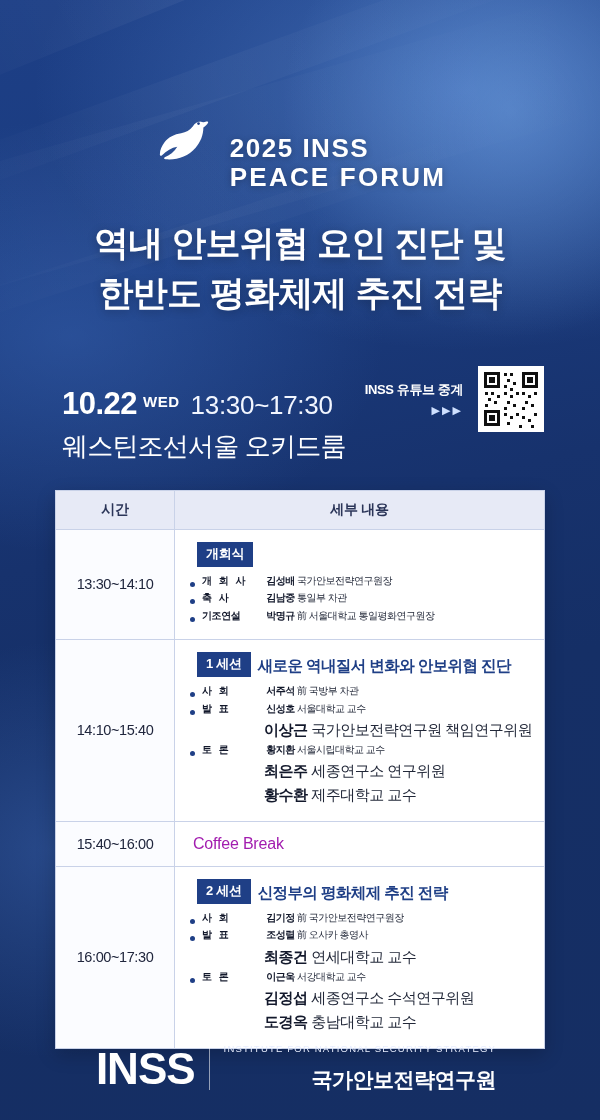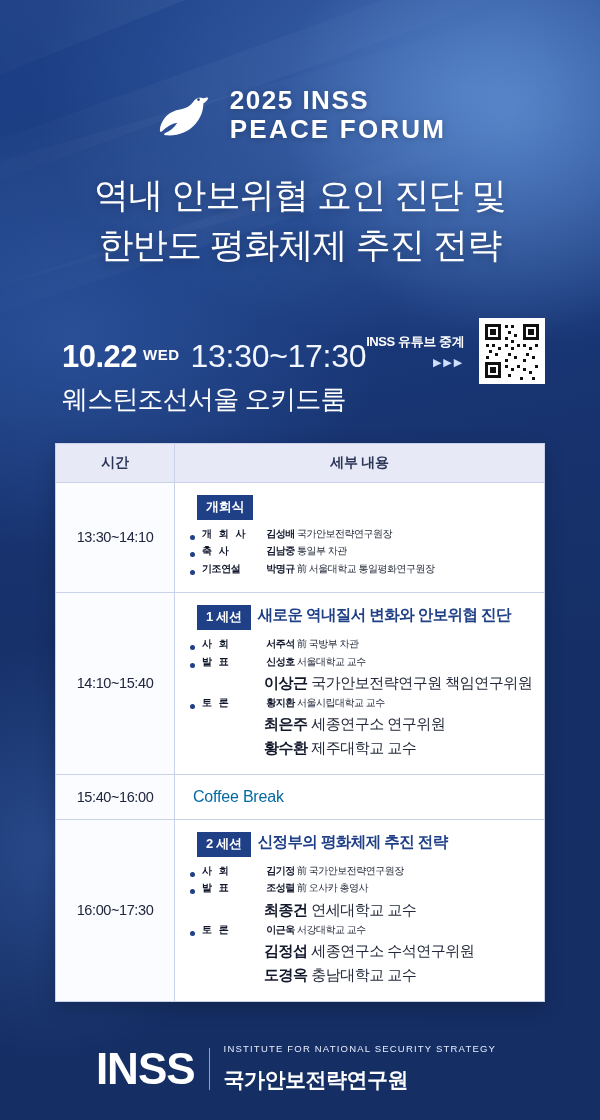--- a/index.html
+++ b/index.html
@@ -66,27 +66,28 @@
     flex: none;
   }
   .brand-text {
     text-align: left;
     font-weight: 700;
     letter-spacing: 1.5px;
     line-height: 1.12;
     font-size: 26px;
     color: #ffffff;
     text-shadow: 0 1px 6px rgba(0,0,0,.25);
+    margin-top: 48px;
   }
   .brand-text .l2 { letter-spacing: 2.2px; }
 
   .title {
     margin-top: 26px;
     font-size: 35px;
-    font-weight: 400;
+    font-weight: 700;
     line-height: 1.42;
     color: #ffffff;
     letter-spacing: -0.8px;
     text-shadow: 0 2px 10px rgba(0,0,0,.28);
   }
 
   
   .meta {
     position: relative;
     margin-top: 44px;
@@ -110,21 +111,21 @@
     letter-spacing: -0.5px;
   }
   .date-dow {
     font-size: 15px;
     font-weight: 700;
     letter-spacing: .5px;
     position: relative;
     top: -7px;
   }
   .date-time {
-    font-size: 32px;
+    font-size: 26px;
     font-weight: 400;
     letter-spacing: -0.3px;
     margin-left: 5px;
     color: #f2f6ff;
   }
   .venue {
     margin-top: 7px;
     font-size: 26px;
     font-weight: 500;
     letter-spacing: -0.8px;
@@ -200,21 +201,21 @@
   td.cell-detail {
     vertical-align: middle;
     padding: 12px 10px 13px 14px;
     border-bottom: 1px solid #c9d2e8;
     background: #ffffff;
   }
   tr:last-child td { border-bottom: none; }
 
   .sec-head {
     display: flex;
-    align-items: flex-start;
+    align-items: flex-end;
     gap: 7px;
     margin-bottom: 7px;
     padding-left: 8px;
   }
   .chip {
     display: inline-block;
     background: #1f3f86;
     color: #fff;
     font-size: 13px;
     font-weight: 700;
@@ -266,37 +267,38 @@
     padding-left: 75px;
     font-size: 15px;
     letter-spacing: -0.5px;
     line-height: 1.45;
     margin-bottom: 2px;
     color: #1b2030;
   }
   .break-row td.cell-break {
     padding: 13px 0 13px 18px;
     font-size: 16px;
-    color: #0369a1;
+    color: #a21caf;
     background: #ffffff;
     border-bottom: 1px solid #c9d2e8;
     letter-spacing: -0.2px;
   }
 
   
   .footer {
     position: absolute;
     left: 0;
     right: 8px;
     bottom: 26px;
     display: flex;
     align-items: center;
     justify-content: center;
     gap: 14px;
     color: #ffffff;
+    text-align: right;
   }
   .logo-mark {
     font-size: 44px;
     font-weight: 700;
     letter-spacing: -1px;
     line-height: 1;
   }
   .logo-divider {
     width: 1px;
     height: 42px;

